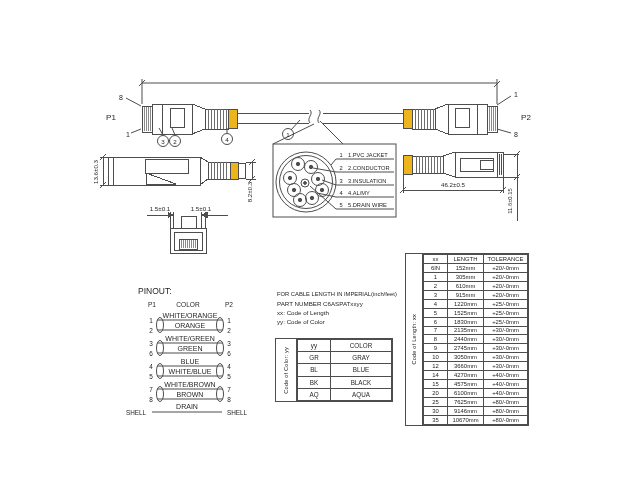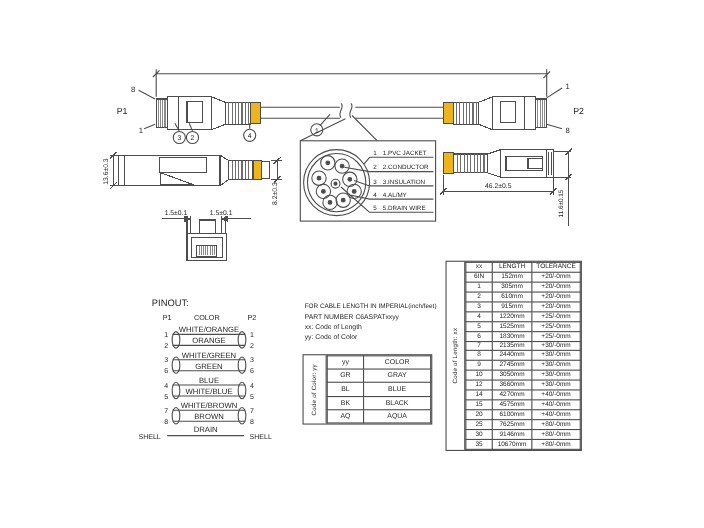--- a/index.html
+++ b/index.html
@@ -1,17 +1,17 @@
 <!DOCTYPE html>
 <html><head>
 <meta charset="utf-8">
 <style>
   html,body{margin:0;padding:0;background:#fff;}
   body{width:640px;height:480px;position:relative;font-family:"Liberation Sans",sans-serif;color:#1f1f1f;}
-  .stage{position:absolute;left:0;top:0;width:640px;height:388px;}
+  .stage{position:absolute;left:0;top:16px;width:640px;height:388px;}
   svg{position:absolute;left:0;top:0;}
   svg text{fill:#1f1f1f;font-family:"Liberation Sans",sans-serif;}
   .tbl{position:absolute;display:flex;border:1px solid #4d4d4d;background:#fff;box-sizing:border-box;}
   .tbl .side{display:flex;align-items:center;justify-content:center;border-right:1px solid #4d4d4d;}
   .tbl .side span{writing-mode:vertical-rl;transform:rotate(180deg);font-size:5.6px;white-space:nowrap;letter-spacing:.2px;}
   .tbl table{border-collapse:collapse;table-layout:fixed;}
   .tbl td{border:1px solid #4d4d4d;text-align:center;padding:0;white-space:nowrap;overflow:hidden;}
   .ct{left:275px;top:322px;}
   .ct .side{width:20px;}
   .ct td{font-size:6.3px;height:11.2px;}

